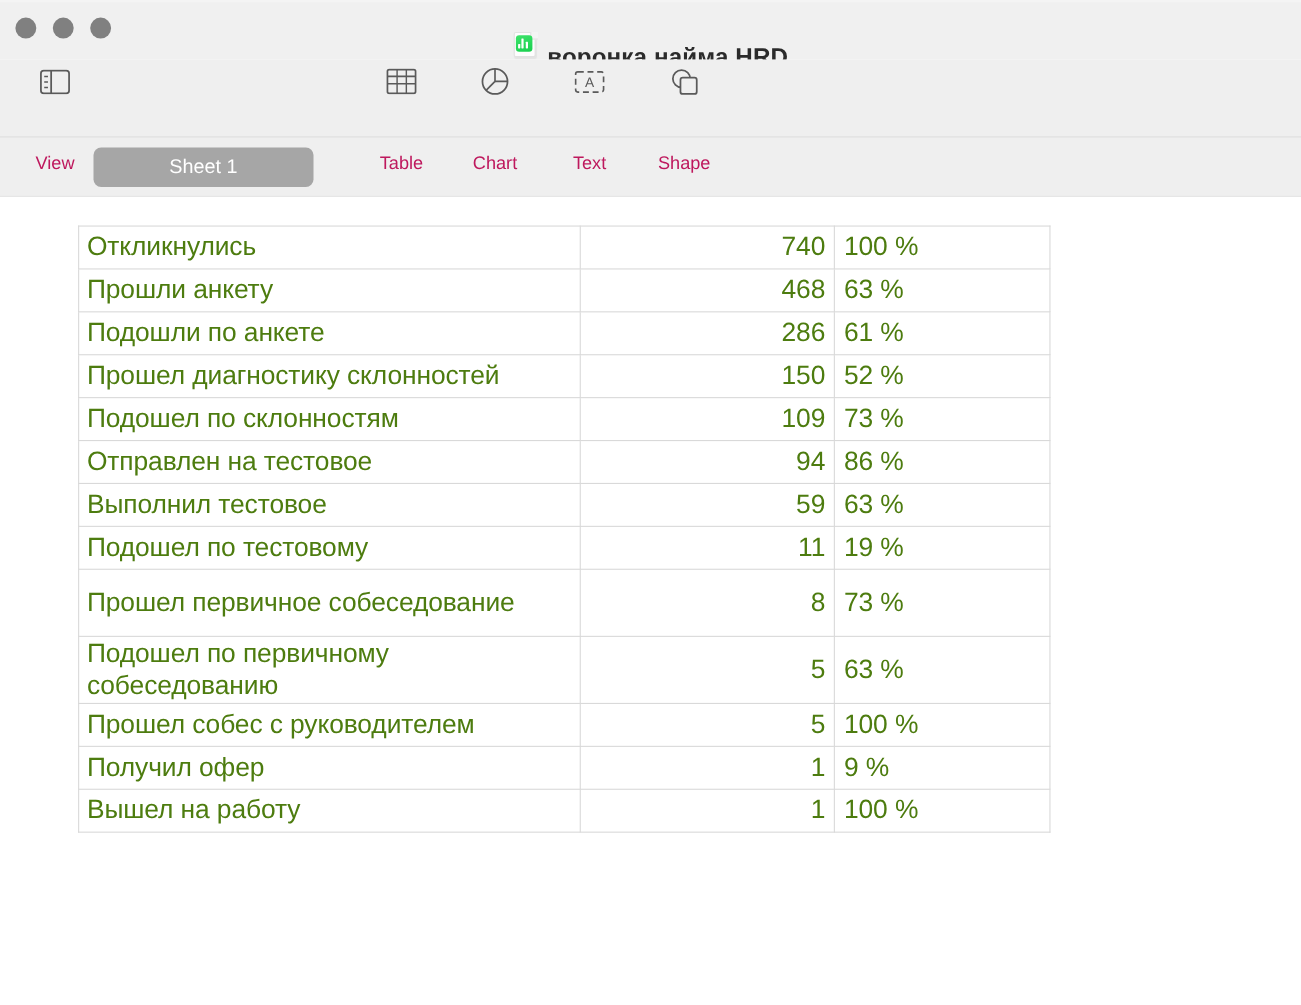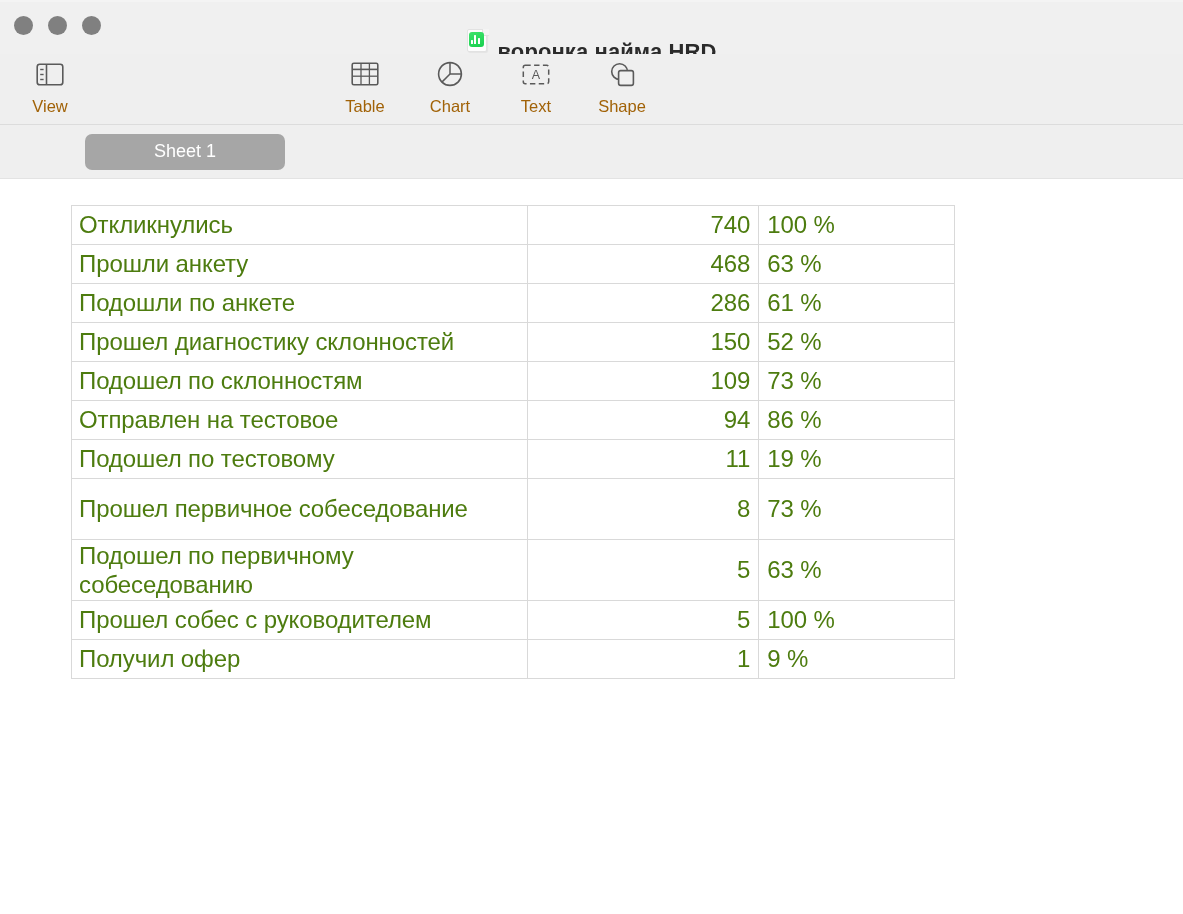--- a/index.html
+++ b/index.html
@@ -127,22 +127,23 @@
     cursor: default;
   }
   .tb-item .glyph {
     height: 30px;
     display: flex;
     align-items: center;
     justify-content: center;
   }
   .tb-item .lbl {
     font-size: 16.5px;
-    color: #a16207;
+    color: #be185d;
     line-height: 1;
+    margin-top: 43px;
   }
 
   .tb-view  { left: 7px; }
   .tb-table { left: 322px; }
   .tb-chart { left: 407px; }
   .tb-text  { left: 493px; }
   .tb-shape { left: 579px; }
 
   
   .sheetbar {
@@ -326,20 +327,25 @@
           <td class="c-count">109</td>
           <td class="c-pct">73 %</td>
         </tr>
 
         <tr class="r1">
           <td class="c-label">Отправлен на тестовое</td>
           <td class="c-count">94</td>
           <td class="c-pct">86 %</td>
         </tr>
 
+        <tr class="r1">
+          <td class="c-label">Выполнил тестовое</td>
+          <td class="c-count">59</td>
+          <td class="c-pct">63 %</td>
+        </tr>
 
         <tr class="r1">
           <td class="c-label">Подошел по тестовому</td>
           <td class="c-count">11</td>
           <td class="c-pct">19 %</td>
         </tr>
 
         <tr class="r2">
           <td class="c-label">Прошел первичное собеседование</td>
           <td class="c-count">8</td>
@@ -357,18 +363,23 @@
           <td class="c-count">5</td>
           <td class="c-pct">100 %</td>
         </tr>
 
         <tr class="r1">
           <td class="c-label">Получил офер</td>
           <td class="c-count">1</td>
           <td class="c-pct">9 %</td>
         </tr>
 
+        <tr class="r1">
+          <td class="c-label">Вышел на работу</td>
+          <td class="c-count">1</td>
+          <td class="c-pct">100 %</td>
+        </tr>
 
       </tbody>
     </table>
   </div>
 
 </div>
 
 </body></html>

